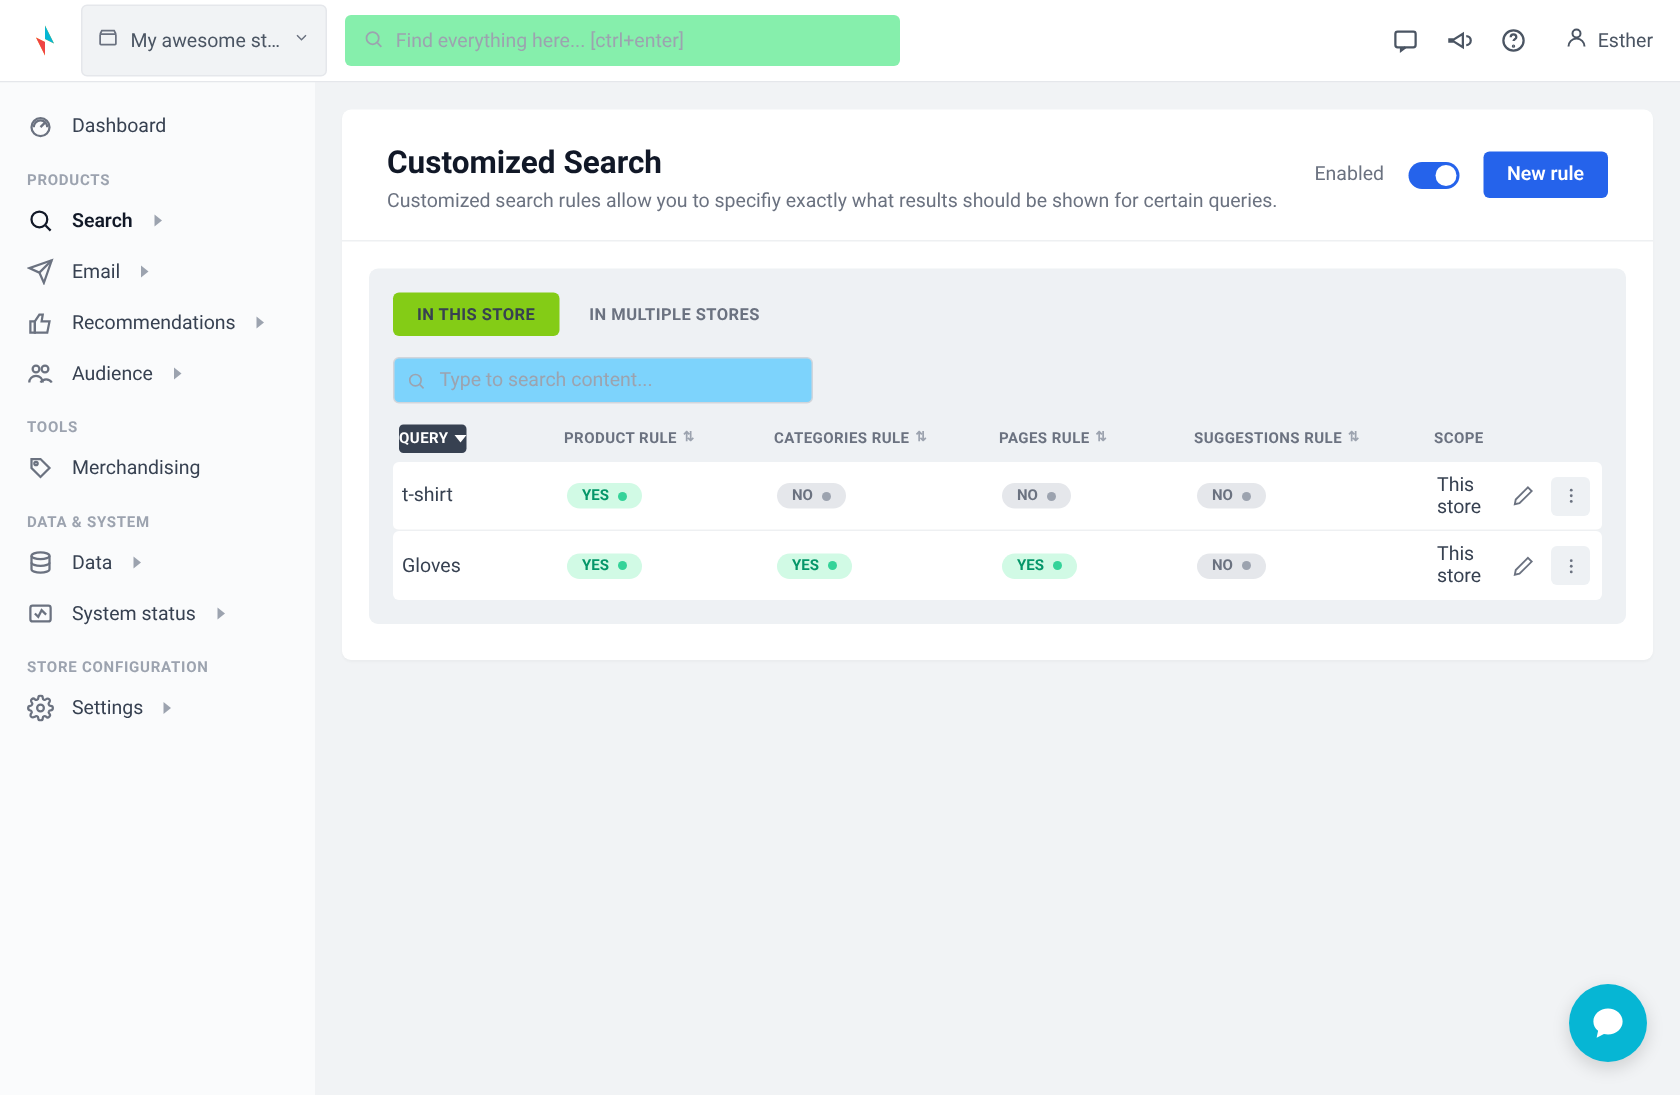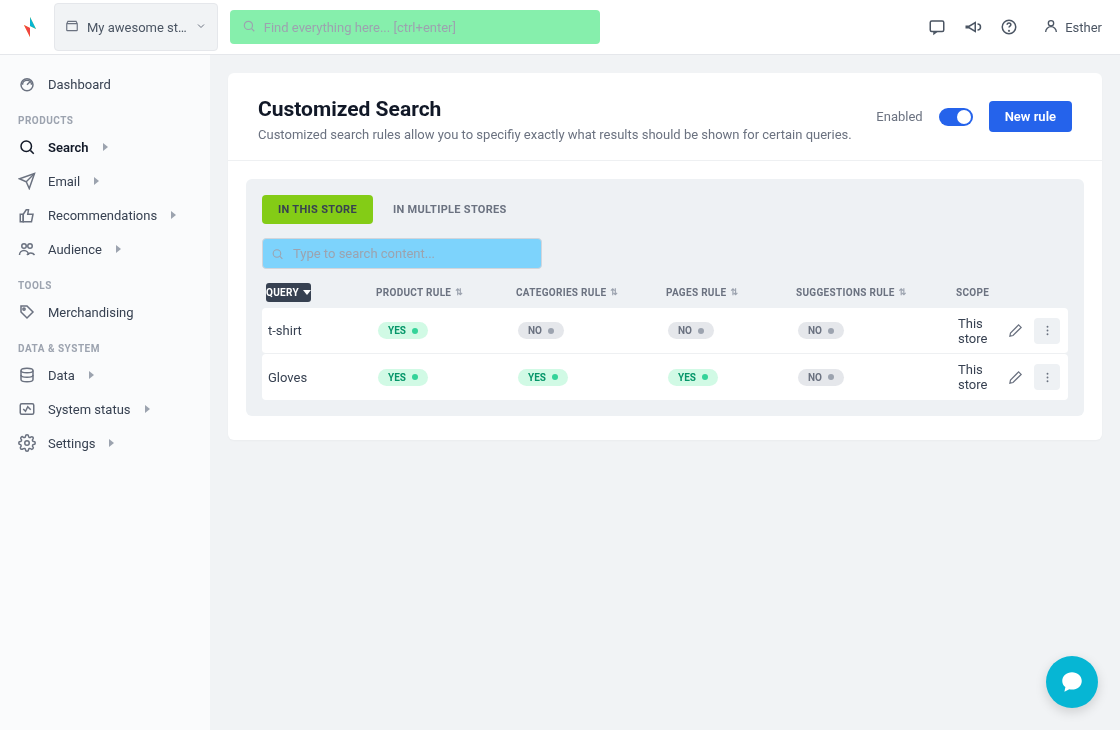--- a/index.html
+++ b/index.html
@@ -202,20 +202,21 @@
       <span class="caret caret-r"></span>
     </div>
     <div class="side-item">
       <svg width="18" height="18" viewBox="0 0 24 24" fill="none" stroke="#6b7280" stroke-width="2">
           <rect x="3" y="5" width="18" height="14" rx="2"></rect>
           <polyline points="7 12 10 15 13 9 17 13"></polyline>
         </svg>
       <span>System status</span>
       <span class="caret caret-r"></span>
     </div>
+    <div class="side-section">STORE CONFIGURATION</div>
     <div class="side-item">
       <svg width="18" height="18" viewBox="0 0 24 24" fill="none" stroke="#6b7280" stroke-width="2">
           <circle cx="12" cy="12" r="3"></circle>
           <path d="M19.4 15a1.7 1.7 0 0 0 .34 1.87l.06.06a2 2 0 1 1-2.83 2.83l-.06-.06a1.7 1.7 0 0 0-1.87-.34 1.7 1.7 0 0 0-1.03 1.56V21a2 2 0 0 1-4 0v-.09A1.7 1.7 0 0 0 9 19.4a1.7 1.7 0 0 0-1.87.34l-.6.06a2 2 0 1 1-2.83-2.83l.06-.06a1.7 1.7 0 0 0 .34-1.87 1.7 1.7 0 0 0-1.56-1.03H3a2 2 0 0 1 0-4h.09A1.7 1.7 0 0 0 4.6 9a1.7 1.7 0 0 0-.34-1.87l-.06-.06a2 2 0 1 1 2.83-2.83l.06.06a1.7 1.7 0 0 0 1.87.34H9a1.7 1.7 0 0 0 1.03-1.56V3a2 2 0 0 1 4 0v.09A1.7 1.7 0 0 0 15 4.6a1.7 1.7 0 0 0 1.87-.34l.06-.06a2 2 0 1 1 2.83 2.83l-.06.06a1.7 1.7 0 0 0-.34 1.87V9a1.7 1.7 0 0 0 1.56 1.03H21a2 2 0 0 1 0 4h-.09a1.7 1.7 0 0 0-1.51 1Z"></path>
         </svg>
       <span>Settings</span>
       <span class="caret caret-r"></span>
     </div>
   </div>
 

